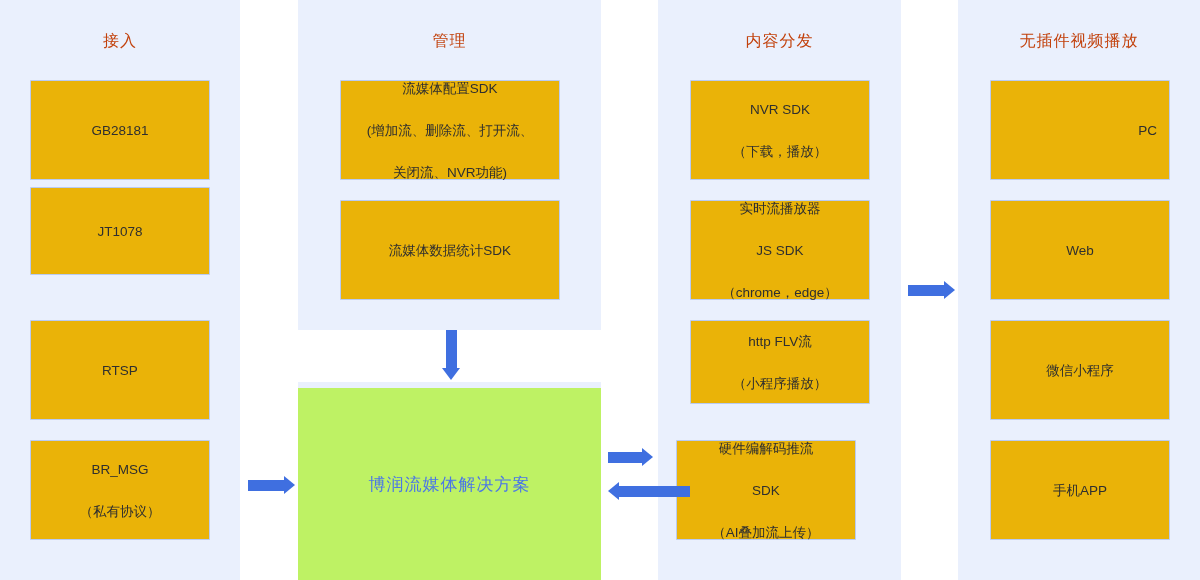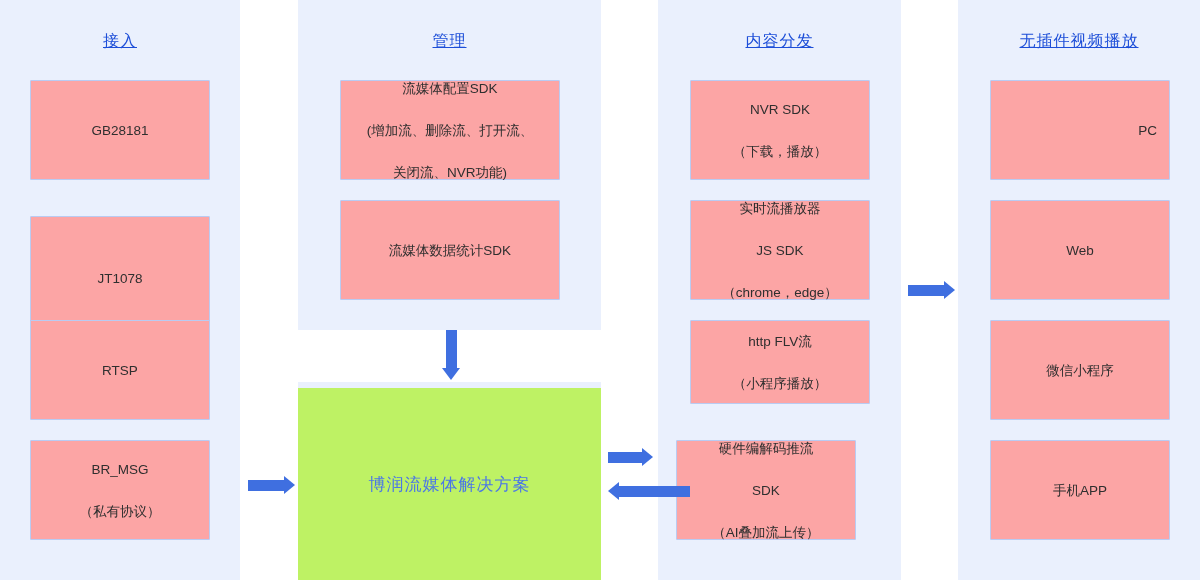--- a/index.html
+++ b/index.html
@@ -16,31 +16,30 @@
   
   .col{position:absolute;top:0;bottom:0;background:#eaf0fd;}
   .col-access{left:0px;width:240px;}
   .col-manage{left:298px;width:303px;}
   .col-dist{left:658px;width:243px;}
   .col-play{left:958px;width:242px;}
 
   .col-title{
     position:absolute;
     text-align:center;
-    color:#1d4ed8;
+    color:#c2410c;
     font-size:16px;
     line-height:20px;
     top:31px;
     letter-spacing:1px;
-    text-decoration:underline;
   }
 
   .box{
     position:absolute;
-    background:#fca5a5;
+    background:#eab308;
     border:1px solid #b9cbf2;
     box-sizing:border-box;
     display:flex;
     align-items:center;
     justify-content:center;
     text-align:center;
     font-size:13.5px;
     line-height:21px;
     color:#2f2f2f;
     border-radius:1px;
@@ -86,21 +85,21 @@
   <div class="col-title" style="left:0px;width:240px;">接入</div>
   <div class="col-title" style="left:298px;width:303px;">管理</div>
   <div class="col-title" style="left:658px;width:243px;">内容分发</div>
   <div class="col-title" style="left:958px;width:242px;">无插件视频播放</div>
 
   <div class="box" style="left:30px;top:80px;width:180px;height:100px;">
     <span>
         <span>GB28181</span>
       </span>
   </div>
-  <div class="box" style="left:30px;top:216px;width:180px;height:124px;">
+  <div class="box" style="left:30px;top:187px;width:180px;height:88px;">
     <span>
         <span>JT1078</span>
       </span>
   </div>
   <div class="box" style="left:30px;top:320px;width:180px;height:100px;">
     <span>
         <span>RTSP</span>
       </span>
   </div>
   <div class="box" style="left:30px;top:440px;width:180px;height:100px;">

